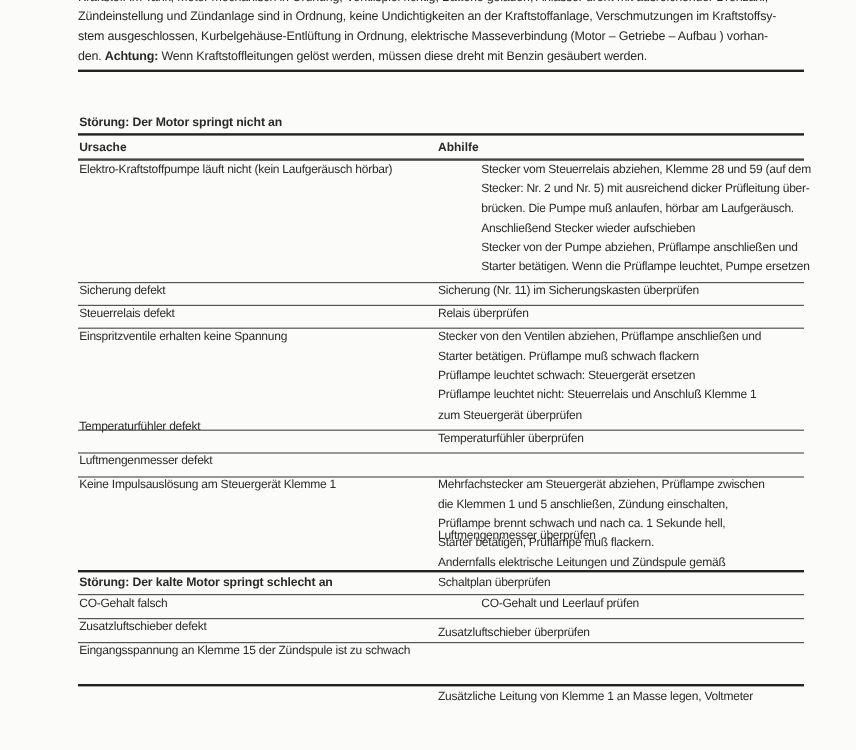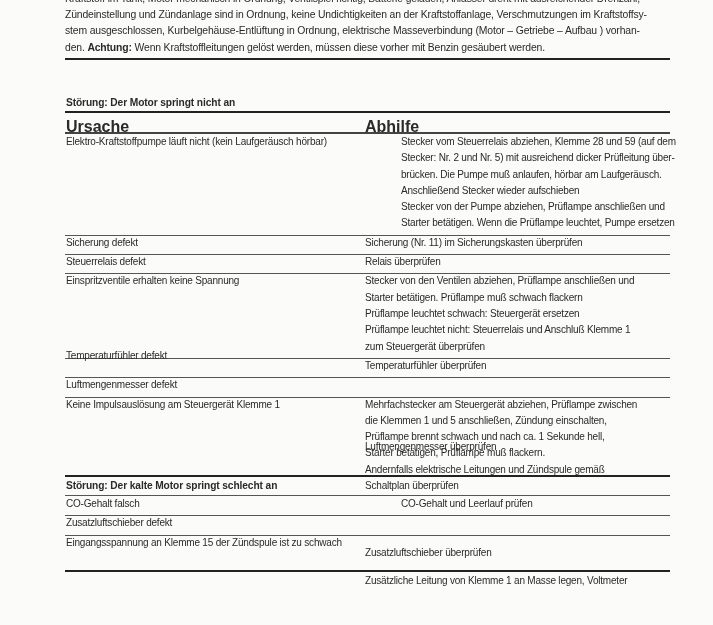--- a/index.html
+++ b/index.html
@@ -16,41 +16,41 @@
   }
   .intro b { font-weight: bold; }
   .rule { position: absolute; left: 65px; width: 605px; background: #222; }
   .rule.thick { height: 2px; }
   .rule.thin { height: 1px; background: #555; }
   .section-title {
     position: absolute; left: 66px; font-size: 10.2px; font-weight: bold;
     letter-spacing: -0.1px;
   }
   .colhead {
-    position: absolute; font-size: 16px; font-weight: bold;
+    position: absolute; font-size: 10px; font-weight: bold;
   }
   .cell {
     position: absolute; font-size: 10px; line-height: 16.3px;
     letter-spacing: -0.2px; white-space: nowrap;
   }
   .cell .ln { display: block; }
   .left { left: 66px; }
   .right { left: 365px; }
 </style>
 </head>
 <body>
 
 <div class="intro">
   <span class="ln" style="display:block">Kraftstoff im Tank, Motor mechanisch in Ordnung, Ventilspiel richtig, Batterie geladen, Anlasser dreht mit ausreichender Drehzahl,</span>
   <span class="ln" style="display:block">Zündeinstellung und Zündanlage sind in Ordnung, keine Undichtigkeiten an der Kraftstoffanlage, Verschmutzungen im Kraftstoffsy-</span>
   <span class="ln" style="display:block">stem ausgeschlossen, Kurbelgehäuse-Entlüftung in Ordnung, elektrische Masseverbindung (Motor – Getriebe – Aufbau ) vorhan-</span>
   <span style="display:block">
     <span>den.</span>
     <b>Achtung:</b>
-    <span>Wenn Kraftstoffleitungen gelöst werden, müssen diese vorher mit Benzin gesäubert werden.</span>
+    <span>Wenn Kraftstoffleitungen gelöst werden, müssen diese dreht mit Benzin gesäubert werden.</span>
   </span>
 </div>
 
 <div class="rule thick" style="top:58px"></div>
 
 <div class="section-title" style="top:97px">Störung: Der Motor springt nicht an</div>
 <div class="rule thick" style="top:111px"></div>
 <div class="colhead left" style="top:118px">Ursache</div>
 <div class="colhead right" style="top:118px">Abhilfe</div>
 <div class="rule thin" style="top:132px; height:2px; background:#444"></div>
@@ -144,21 +144,21 @@
       </div>
       <div class="cell right" style="top: 496px; margin-left: 36px;">
         <span class="ln">CO-Gehalt und Leerlauf prüfen</span>
       </div>
       <div class="rule thin" style="top: 515.3px;"></div>
     </div>
     <div>
       <div class="cell left" style="top: 515.3px;">
         <span class="ln">Zusatzluftschieber defekt</span>
       </div>
-      <div class="cell right" style="top: 545px;">
+      <div class="cell right" style="top: 520px;">
         <span class="ln">Zusatzluftschieber überprüfen</span>
       </div>
       <div class="rule thin" style="top: 534.6px;"></div>
     </div>
     <div>
       <div class="cell left" style="top: 534.6px;">
         <span class="ln">Eingangsspannung an Klemme 15 der Zündspule ist zu schwach</span>
       </div>
       <div class="cell right" style="top: 533px; margin-top: 40px;">
         <span class="ln">Zusätzliche Leitung von Klemme 1 an Masse legen, Voltmeter</span>

